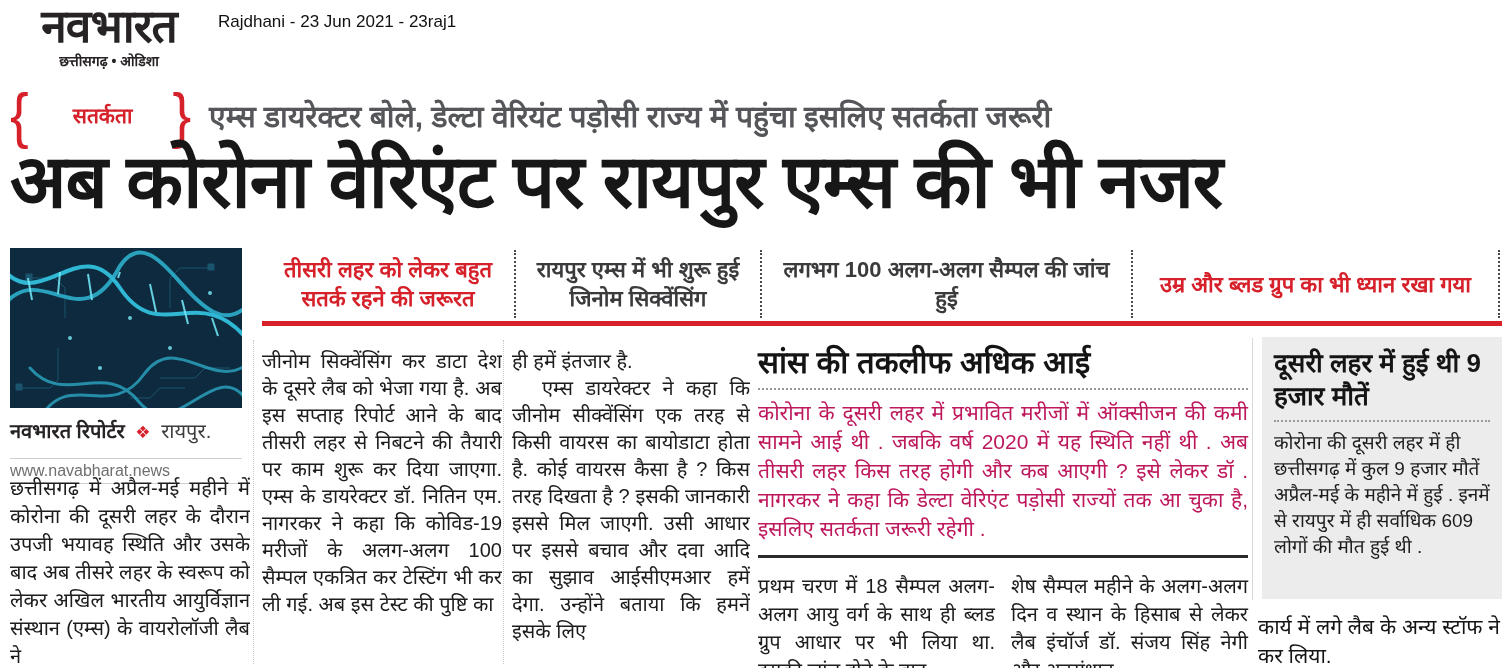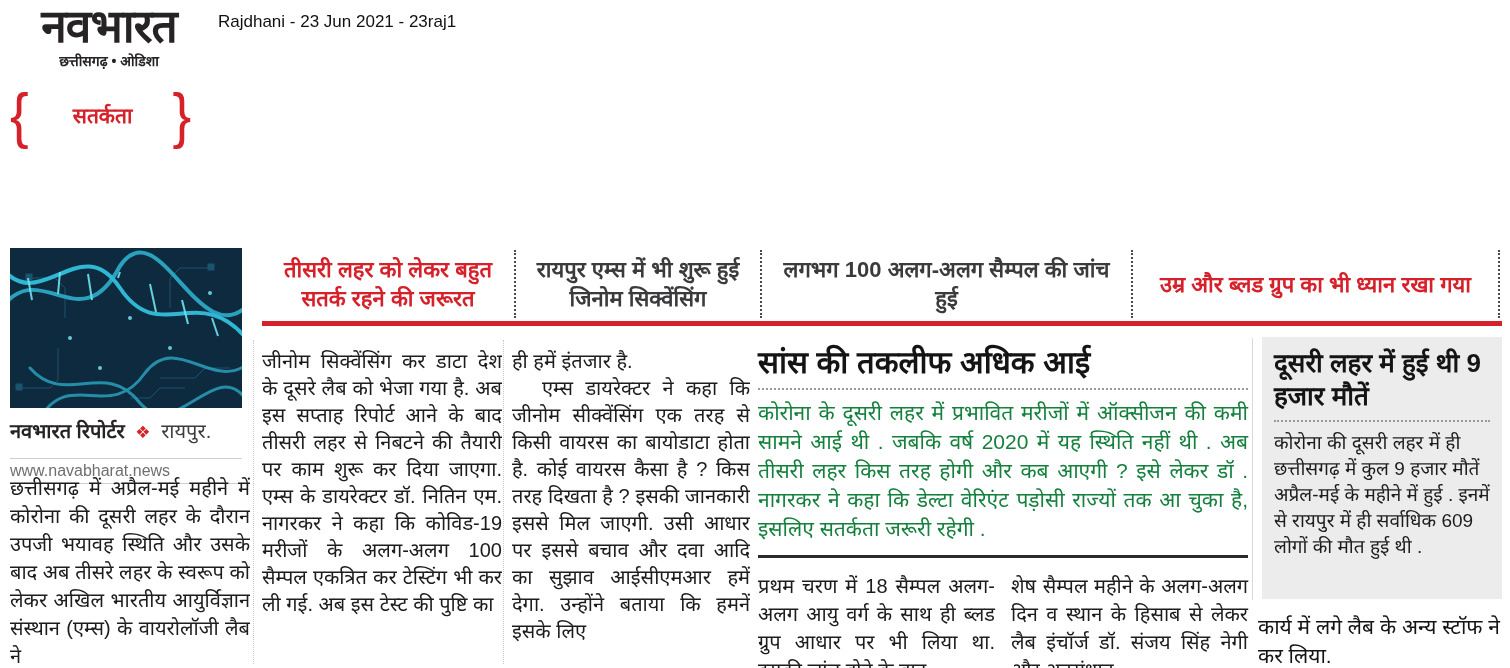--- a/index.html
+++ b/index.html
@@ -43,21 +43,21 @@
   .body-col{font-size:20px;line-height:27px;text-align:justify;color:#1c1c1c;}
   .col1{position:absolute;left:10px;top:474px;width:240px;height:192px;line-height:28px;overflow:hidden;}
   .col2{position:absolute;left:262px;top:348px;width:240px;height:318px;overflow:hidden;}
   .col3{position:absolute;left:512px;top:348px;width:238px;height:318px;overflow:hidden;}
   .col3 .p2{text-indent:30px;margin:0;}
   .col3 .p1{margin:0;}
   
   .feature{position:absolute;left:758px;top:344px;width:490px;}
   .feature-h{font-size:31px;font-weight:700;color:#141414;line-height:1.2;padding-bottom:7px;
              border-bottom:2px dotted #9a9a9a;}
-  .feature-p{margin:8px 0 0 0;font-size:21px;line-height:29px;text-align:justify;color:#15803d;}
+  .feature-p{margin:8px 0 0 0;font-size:21px;line-height:29px;text-align:justify;color:#be185d;}
   .feature-divider{margin-top:12px;border-top:3px solid #2b2b2b;}
   .feature-cols{display:flex;gap:16px;margin-top:14px;}
   .fcol{width:237px;font-size:20px;line-height:28px;text-align:justify;color:#1c1c1c;}
   
   .sidebar-box{position:absolute;left:1262px;top:337px;width:240px;height:262px;background:#ececec;
                box-sizing:border-box;padding:10px 12px;overflow:hidden;}
   .box-h{font-size:26px;font-weight:700;color:#141414;line-height:1.25;padding-bottom:8px;
          border-bottom:2px dotted #9a9a9a;}
   .box-p{margin:8px 0 0 0;font-size:19px;line-height:26px;color:#1c1c1c;}
   .sidebar-tail{position:absolute;left:1258px;top:612px;width:246px;font-size:21px;line-height:29px;
@@ -71,22 +71,24 @@
   <div class="logo">
     <div class="logo-title">नवभारत</div>
     <div class="logo-sub">छत्तीसगढ़ • ओडिशा</div>
   </div>
   <div class="edition-line">Rajdhani - 23 Jun 2021 - 23raj1</div>
 
   <div class="kicker">
     <span class="brace">{</span>
     <span class="kicker-tag">सतर्कता</span>
     <span class="brace">}</span>
+    <span class="kicker-text">एम्स डायरेक्टर बोले, डेल्टा वेरियंट पड़ोसी राज्य में पहुंचा इसलिए सतर्कता जरूरी</span>
   </div>
 
+  <div class="headline">अब कोरोना वेरिएंट पर रायपुर एम्स की भी नजर</div>
 
   <div class="subhead-strip">
     <div class="subhead-cell sh-red w2">तीसरी लहर को लेकर बहुत सतर्क रहने की जरूरत</div>
     <div class="subhead-cell sh-dark w1">रायपुर एम्स में भी शुरू हुई जिनोम सिक्वेंसिंग</div>
     <div class="subhead-cell sh-dark w3">लगभग 100 अलग-अलग सैम्पल की जांच हुई</div>
     <div class="subhead-cell sh-red w4">उम्र और ब्लड ग्रुप का भी ध्यान रखा गया</div>
   </div>
   <div class="red-rule"></div>
 
   <div class="vdot" style="left:253px;"></div>

